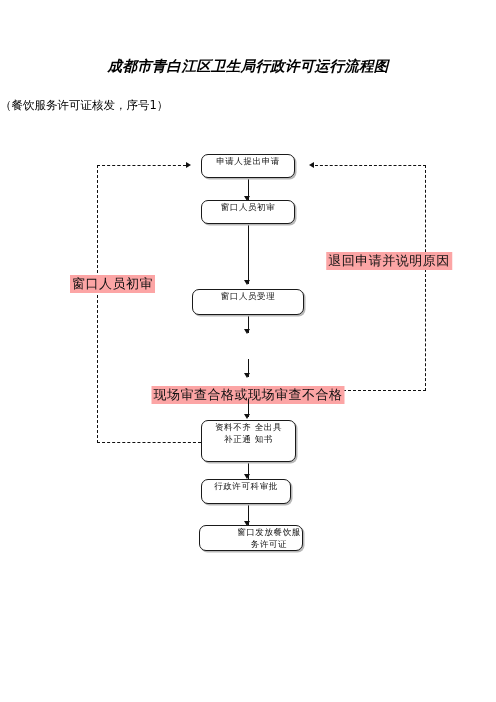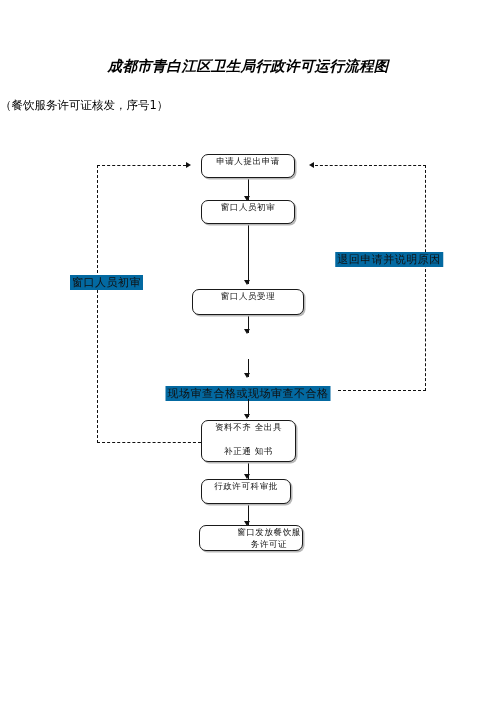--- a/index.html
+++ b/index.html
@@ -98,25 +98,25 @@
   .arrow-left {
     position: absolute;
     width: 0; height: 0;
     border-top: 3.6px solid transparent;
     border-bottom: 3.6px solid transparent;
     border-right: 5.5px solid #111;
   }
   
   .edge-label {
     position: absolute;
-    font-size: 11px;
+    font-size: 13px;
     letter-spacing: 0.5px;
     color: #111;
     white-space: nowrap;
-    background: #0369a1;
+    background: #fca5a5;
     padding: 0 2px;
   }
 </style>
 </head>
 <body>
 
 <div id="page">
 
   <div class="doc-title">成都市青白江区卫生局行政许可运行流程图</div>
 
@@ -165,21 +165,21 @@
 
   <div class="node" style="left:201px; top:200px; width:94px; height:24px;">
     <span>窗口人员初审</span>
   </div>
 
   <div class="node" style="left:192px; top:289px; width:112px; height:26px;">
     <span>窗口人员受理</span>
   </div>
 
 
-  <div class="node" style="left:201px; top:420px; width:95px; height:42px;gap:12px;">
+  <div class="node" style="left:201px; top:420px; width:95px; height:42px;">
     <span class="l2">资料不齐 全出具</span>
     <span class="l2">补正通 知书</span>
   </div>
 
   <div class="node" style="left:201px; top:479px; width:90px; height:25px;">
     <span>行政许可科审批</span>
   </div>
 
   <div class="node" style="left:199px; top:525px; width:104px; height:26px;padding-left:36px;">
     <span>窗口发放餐饮服务许可证</span>

